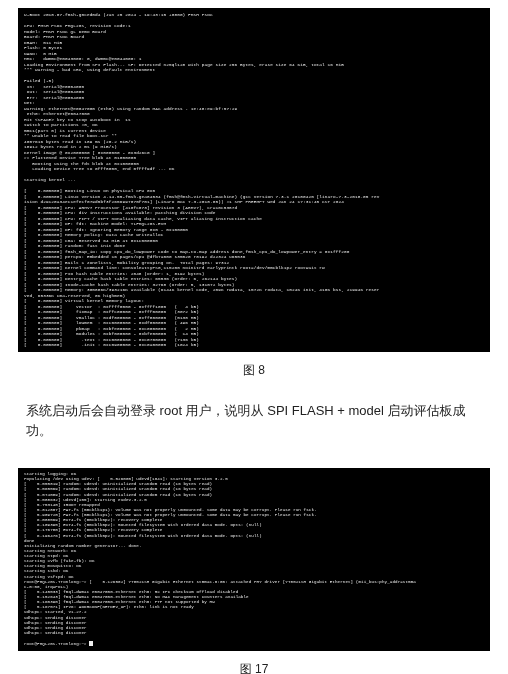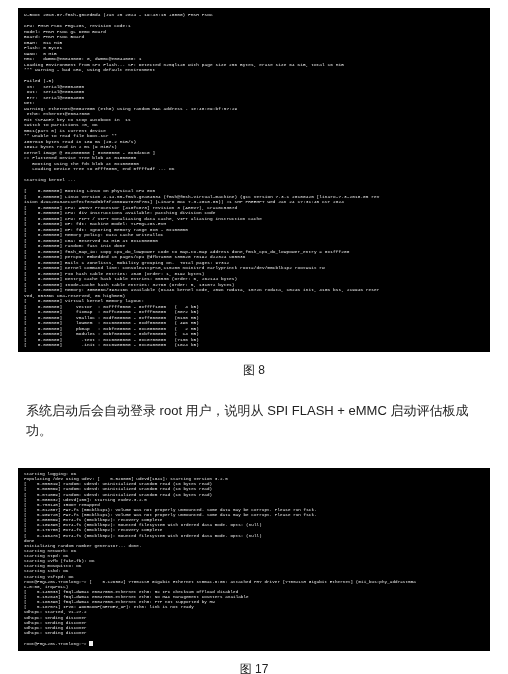--- a/index.html
+++ b/index.html
@@ -111,21 +111,21 @@
 [    0.000000]     fixmap  : 0xffc00000 - 0xfff00000   (3072 kB)
 [    0.000000]     vmalloc : 0xdf800000 - 0xff800000   (5138 MB)
 [    0.000000]     lowmem  : 0xc0000000 - 0xdf000000   ( 496 MB)
 [    0.000000]     pkmap   : 0xbfe00000 - 0xc0000000   (   2 MB)
 [    0.000000]     modules : 0xbf000000 - 0xbfe00000   (  14 MB)
 [    0.000000]       .text : 0xc0008000 - 0xc0700000   (7136 kB)
 [    0.000000]       .init : 0xc0900000 - 0xc0a00000   (1024 kB)</div>
 
   <div class="caption">图 8</div>
 
-  <div class="body-text">系统启动后会自动登录 root 用户，说明从 SPI FLASH + eMMC 启动评估板成功。</div>
+  <div class="body-text">系统启动后会自动登录 root 用户，说明从 SPI FLASH + model 启动评估板成功。</div>
 
   <div class="terminal small" id="term2">Starting logging: OK
 Populating /dev using udev: [    5.526000] udevd[1041]: starting version 3.2.5
 [    5.555819] random: udevd: uninitialized urandom read (16 bytes read)
 [    5.565569] random: udevd: uninitialized urandom read (16 bytes read)
 [    5.574089] random: udevd: uninitialized urandom read (16 bytes read)
 [    5.588632] udevd[105]: starting eudev-3.2.5
 [    5.753140] IROOT remapped
 [    5.812807] FAT-fs (mmcblk1p1): Volume was not properly unmounted. Some data may be corrupt. Please run fsck.
 [    5.909720] FAT-fs (mmcblk1p1): Volume was not properly unmounted. Some data may be corrupt. Please run fsck.

